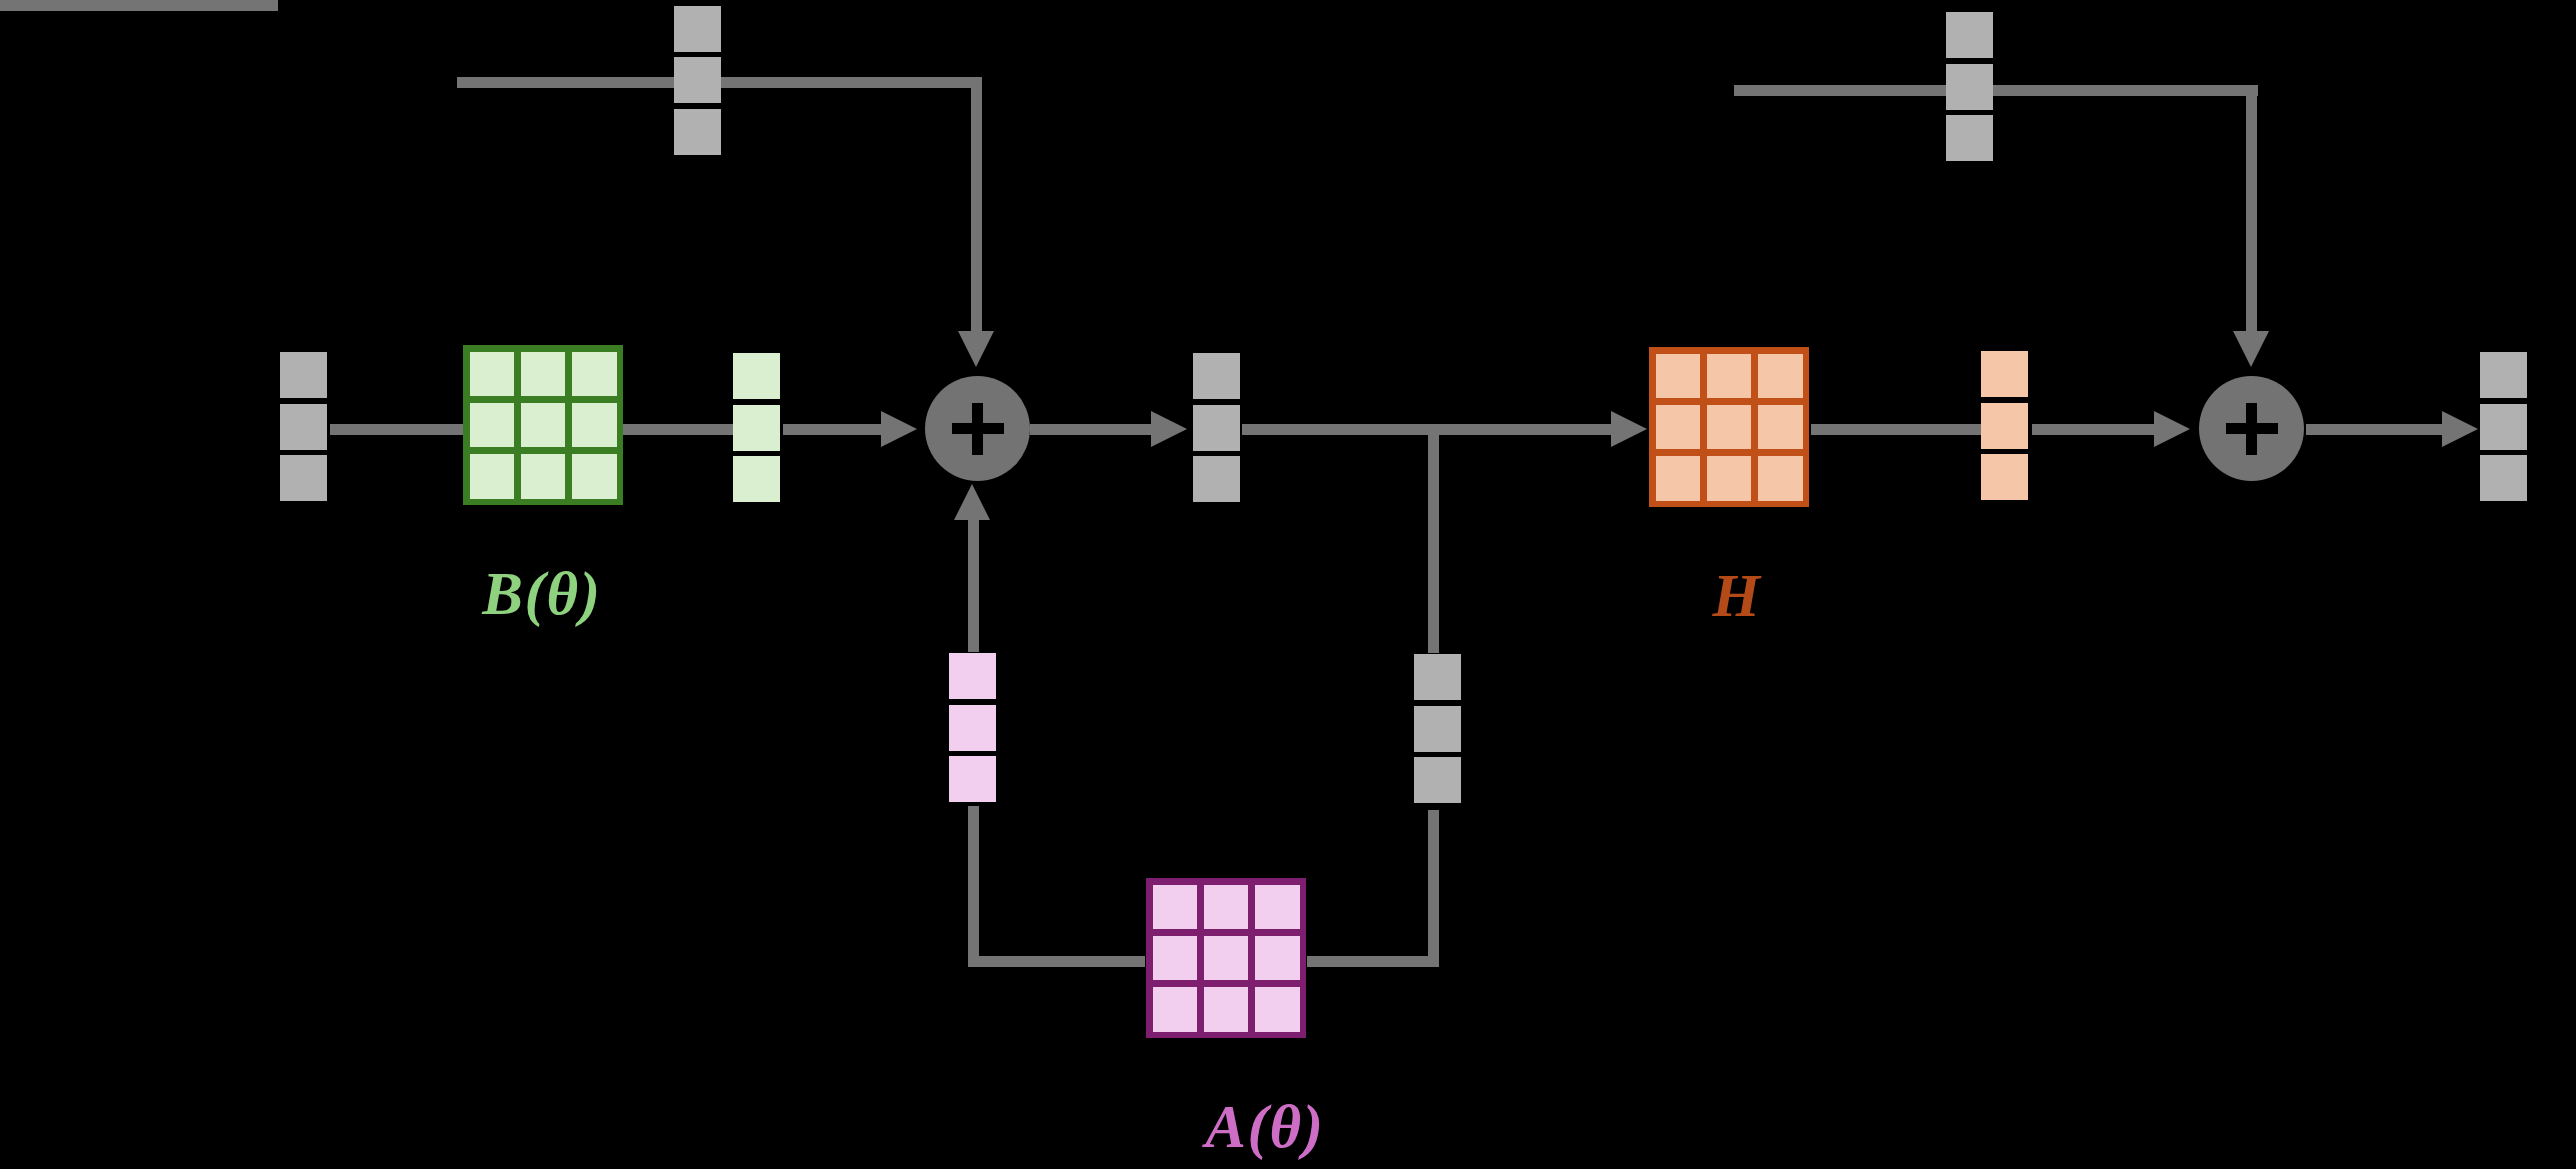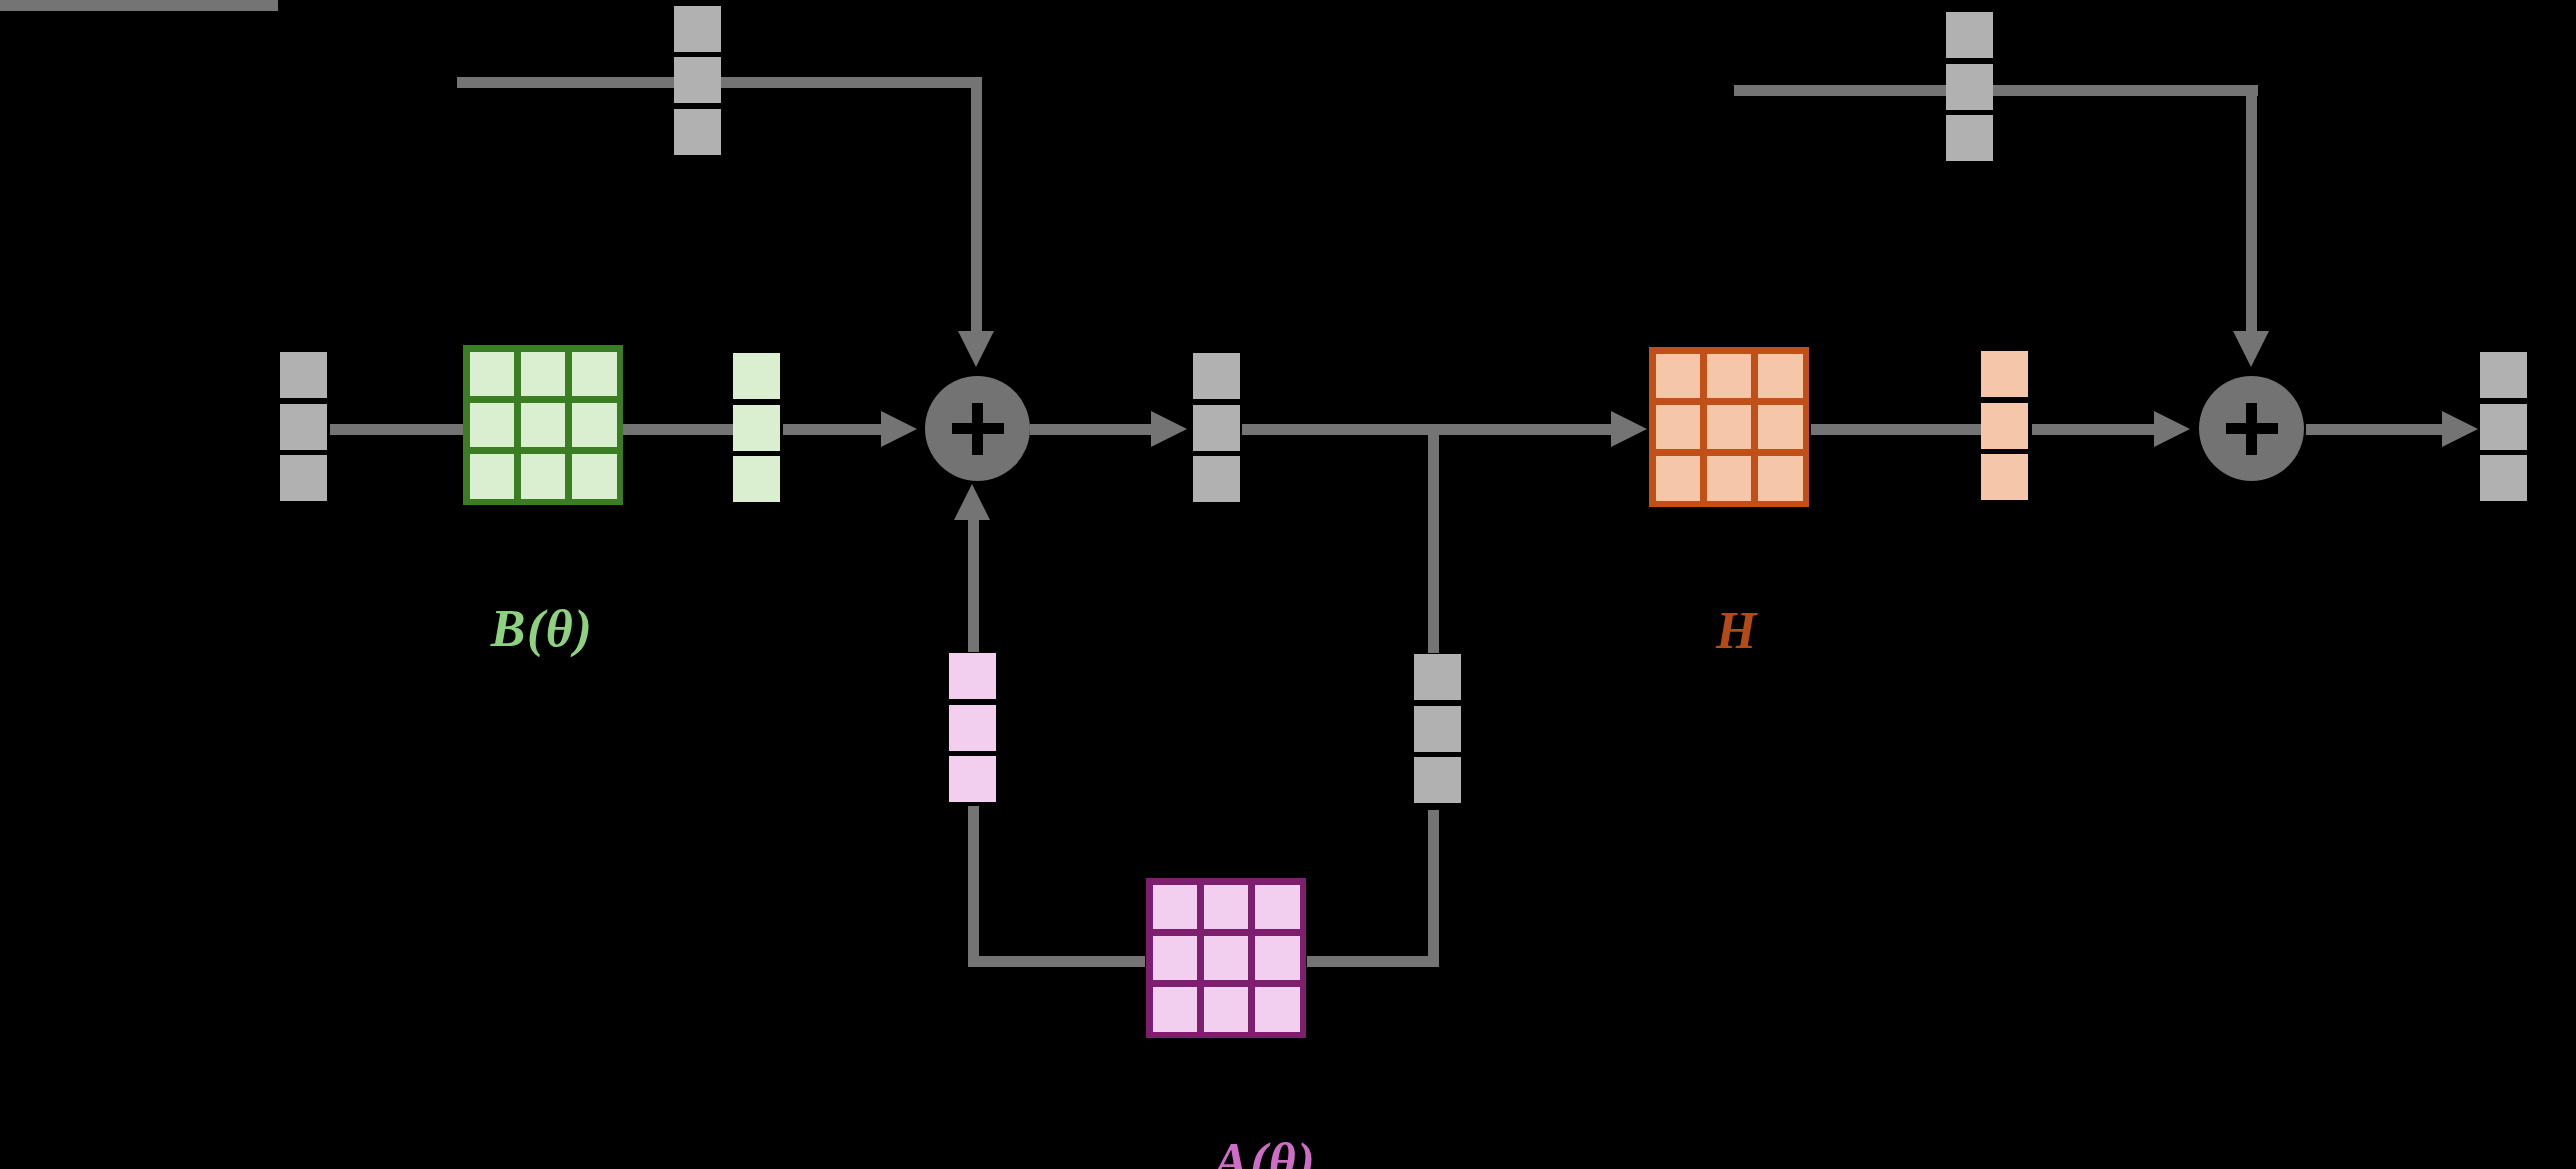--- a/index.html
+++ b/index.html
@@ -27,21 +27,21 @@
   .matrix.orange{background:var(--orange_border,#c05018);}
   .matrix.orange .mcell{background:var(--orange_fill,#f6c6a8);}
   .matrix.pink{background:var(--pink_border,#7d1f6e);}
   .matrix.pink .mcell{background:var(--pink_fill,#f2cfee);}
   
   .plus-node{position:absolute;width:105px;height:105px;border-radius:50%;background:var(--node_fill,#737373);z-index:2;}
   .plus-node .hbar{position:absolute;left:27px;top:47px;width:52px;height:10.5px;background:var(--plus_glyph,#000);}
   .plus-node .vbar{position:absolute;left:47px;top:27px;width:10.5px;height:52px;background:var(--plus_glyph,#000);}
   
   .mat-label{position:absolute;width:194px;text-align:center;font-style:italic;font-weight:bold;
-             font-size:52px;line-height:1.0;z-index:2;letter-spacing:1.6px;margin-top:40px;}
+             font-size:61px;line-height:1.0;z-index:2;letter-spacing:1.6px;}
   .mat-label.green{color:var(--green_label,#8ed27f);}
   .mat-label.orange{color:var(--orange_label,#b44a18);}
   .mat-label.pink{color:var(--pink_label,#ce6dc6);}
 </style>
 </head>
 <body>
 
 <div id="canvas">
 
   <div class="line" style="left:0;top:525;width:278px;height:10.5px;"></div>

